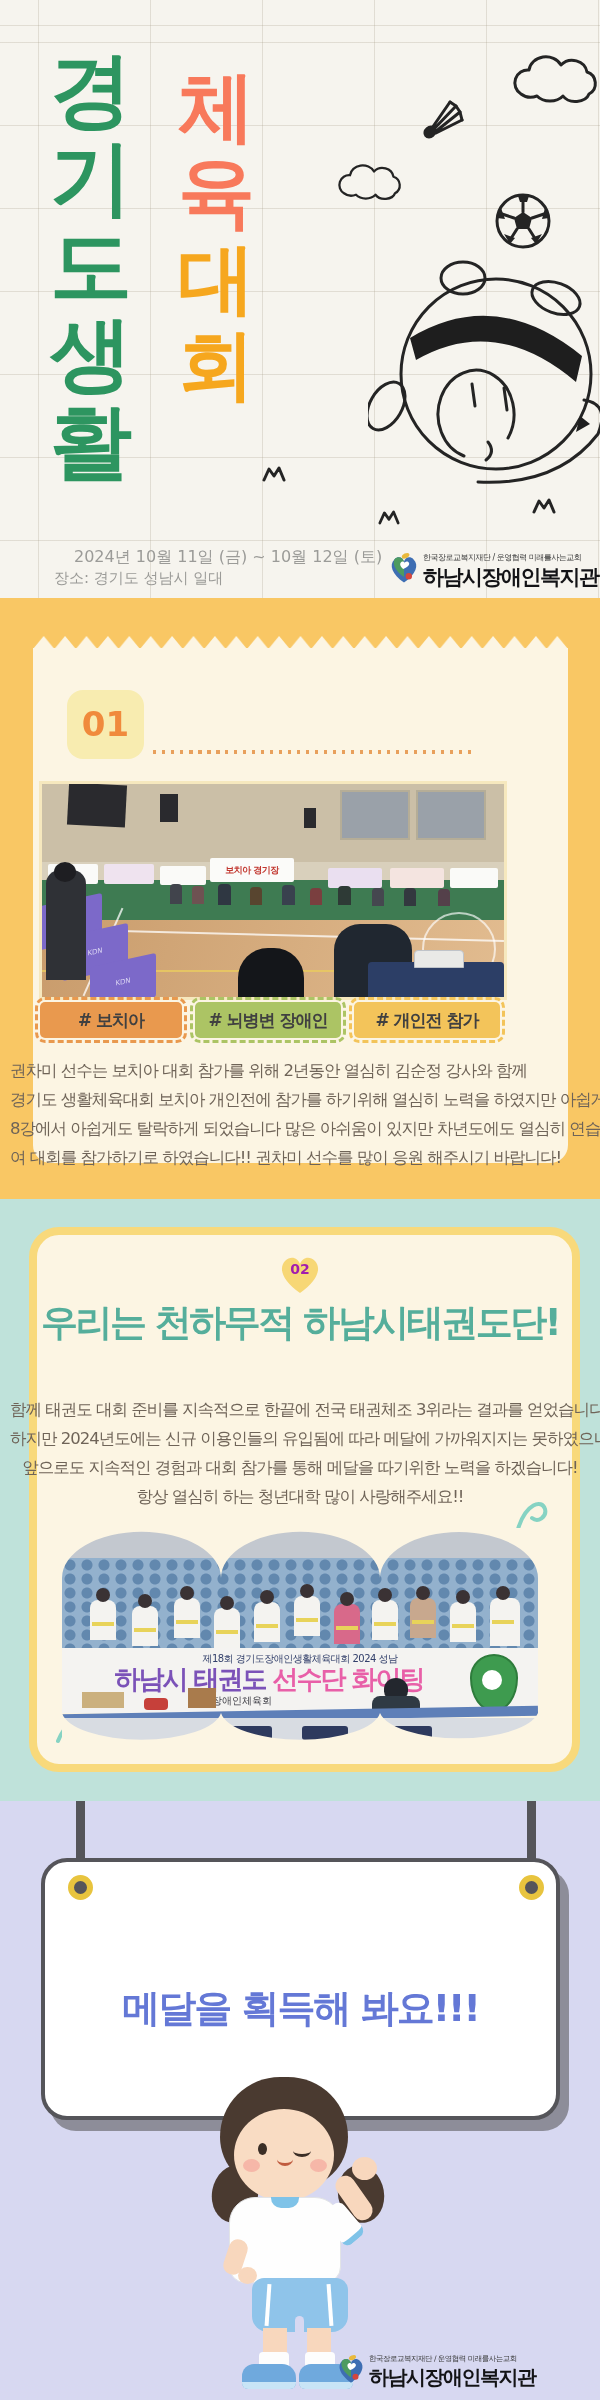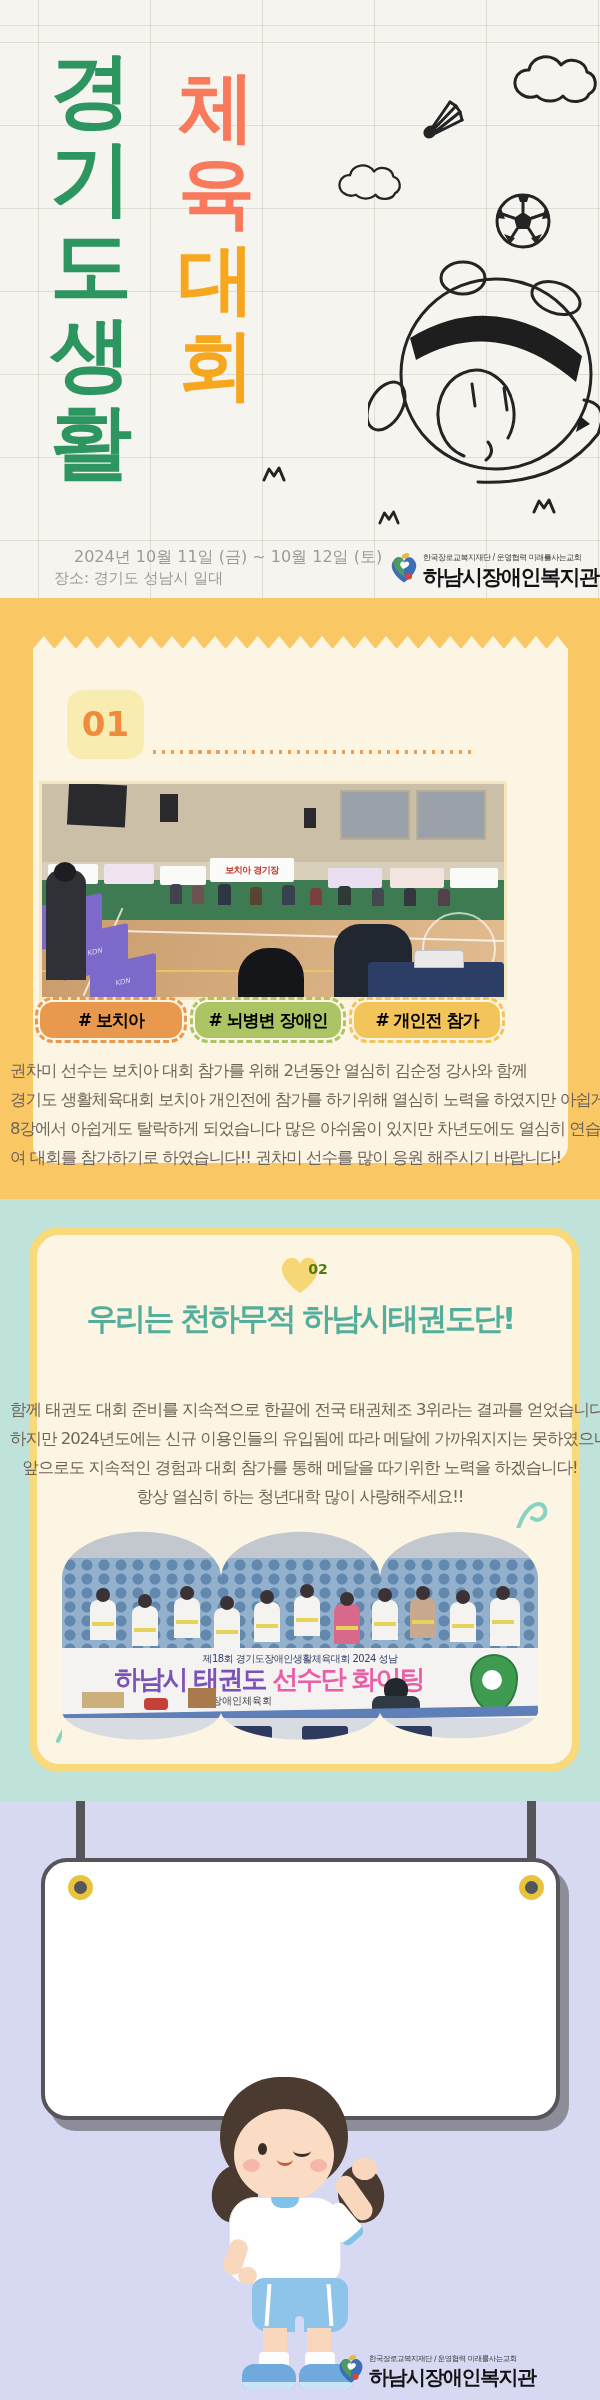--- a/index.html
+++ b/index.html
@@ -44,33 +44,33 @@
   .p1green{left:0;top:96px;width:462px;height:42px;background:#3E7B52;}
   .p1banner{position:absolute;background:#FAFAF8;border-radius:2px;}
   .p1floor{left:0;top:136px;width:462px;height:77px;background:linear-gradient(105deg,#C99C6C,#E2BC90);}
   .p1line{position:absolute;background:rgba(255,255,255,.75);}
   .p1purple{position:absolute;width:66px;height:44px;background:#7C69C9;transform:skewY(-12deg);border-radius:3px;
       color:#D9D3F2;font-size:7px;text-align:center;line-height:44px;}
   .p1fig{position:absolute;border-radius:4px 4px 0 0;}
   .venue-banner{left:168px;top:74px;width:84px;height:24px;background:#FBFBF9;border-radius:2px;
       font-size:9px;font-weight:bold;color:#C2372F;text-align:center;line-height:24px;letter-spacing:-.5px;}
   #tags1{left:40px;top:404px;width:460px;height:42px;display:flex;justify-content:space-between;}
-  .pill{height:36px;border-radius:13px;color:#000000;font-weight:bold;font-size:17px;line-height:36px;
+  .pill{height:36px;border-radius:5px;color:#404040;font-weight:bold;font-size:17px;line-height:36px;
       text-align:center;letter-spacing:-1px;}
   .pill1{width:142px;background:#E9994E;outline:3px dashed #E9994E;outline-offset:2px;}
   .pill2{width:146px;background:#ACC464;outline:3px dashed #ACC464;outline-offset:2px;}
   .pill3{width:146px;background:#F3C45A;outline:3px dashed #F3C45A;outline-offset:2px;}
   .para{color:#6F6458;font-size:16.5px;line-height:29px;text-align:center;letter-spacing:-1px;white-space:nowrap;}
   #para1{left:10px;top:458px;width:515px;}
   
   #section2{left:0;top:1199px;width:600px;height:602px;background:#BFE2DA;}
   #card2{left:29px;top:28px;width:535px;height:529px;background:#FCF5E3;border:8px solid #F8D97B;border-radius:30px;}
   #heart2{left:277px;top:54px;width:46px;height:42px;}
-  #heart2-label{left:295px;top:62px;width:46px;text-align:center;color:#4d7c0f;font-size:14px;font-weight:bold;}
-  #title2{left:30px;top:99px;width:540px;text-align:center;font-size:31px;font-weight:bold;color:#55AE9B;letter-spacing:-2.5px;white-space:nowrap;}
+  #heart2-label{left:277px;top:62px;width:46px;text-align:center;color:#a21caf;font-size:14px;font-weight:bold;}
+  #title2{left:30px;top:99px;width:540px;text-align:center;font-size:37px;font-weight:bold;color:#55AE9B;letter-spacing:-2.5px;white-space:nowrap;}
   #tag2{left:152px;top:150px;width:292px;height:40px;background:#FBF2CD;border:2px dashed #DFCB92;
       border-radius:50%;text-align:center;line-height:40px;color:#46A18D;font-size:17px;font-weight:bold;letter-spacing:-1px;}
   #para2{left:10px;top:196px;width:580px;}
   .squiggle{stroke:#86D3C3;fill:none;stroke-width:4;stroke-linecap:round;}
   #photo2{left:62px;top:329px;width:476px;height:217px;overflow:hidden;}
   .p2wall{left:0;top:0;width:476px;height:34px;background:#C3C8CF;}
   .p2seats{left:0;top:30px;width:476px;height:92px;background:#93B1CD;
      background-image:radial-gradient(circle 5px at 8px 7px,#6288AE 5px,transparent 6px);background-size:17px 14px;}
   .p2fig{position:absolute;width:26px;height:40px;background:#F4F3F0;border-radius:8px 8px 0 0;}
   .p2fig::before{content:"";position:absolute;left:6px;top:-12px;width:14px;height:14px;border-radius:50%;background:#3A3234;}
@@ -353,20 +353,21 @@
       </svg>
     </div>
   </div>
 
   <div id="section3" class="abs">
     <div id="post-left" class="abs post"></div>
     <div id="post-right" class="abs post"></div>
     <div id="sign" class="abs"></div>
     <div id="ring-left" class="abs ring"></div>
     <div id="ring-right" class="abs ring"></div>
+    <div id="sign-line2" class="abs sign-line">메달을 획득해 봐요!!!</div>
 
     <div>
       <div id="g-tail-l" class="girl"></div>
       <div id="g-tail-r" class="girl"></div>
       <div id="g-arm-up" class="girl"></div>
       <div id="g-fist" class="girl"></div>
       <div id="g-hair" class="girl"></div>
       <div id="g-face" class="girl"></div>
       <div id="g-eye-l" class="girl"></div>
       <div id="g-eye-r" class="girl"></div>

